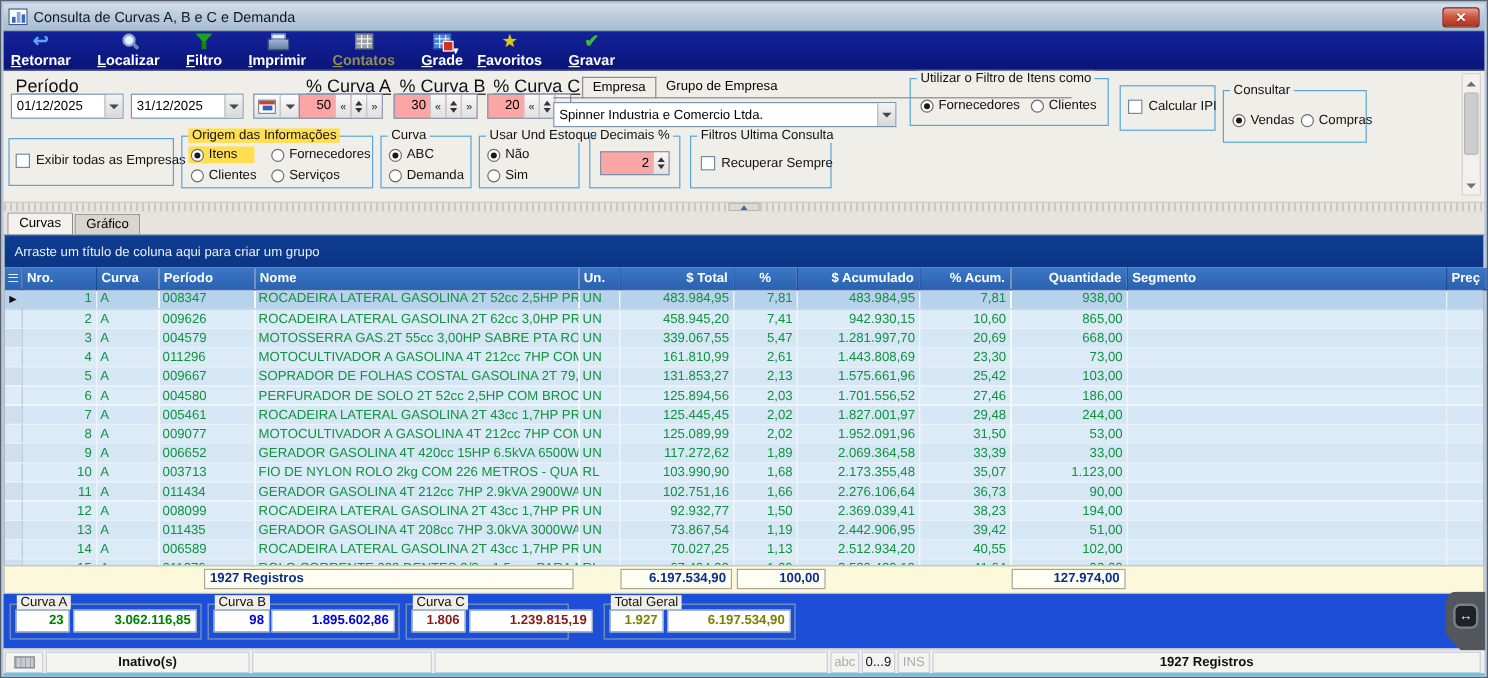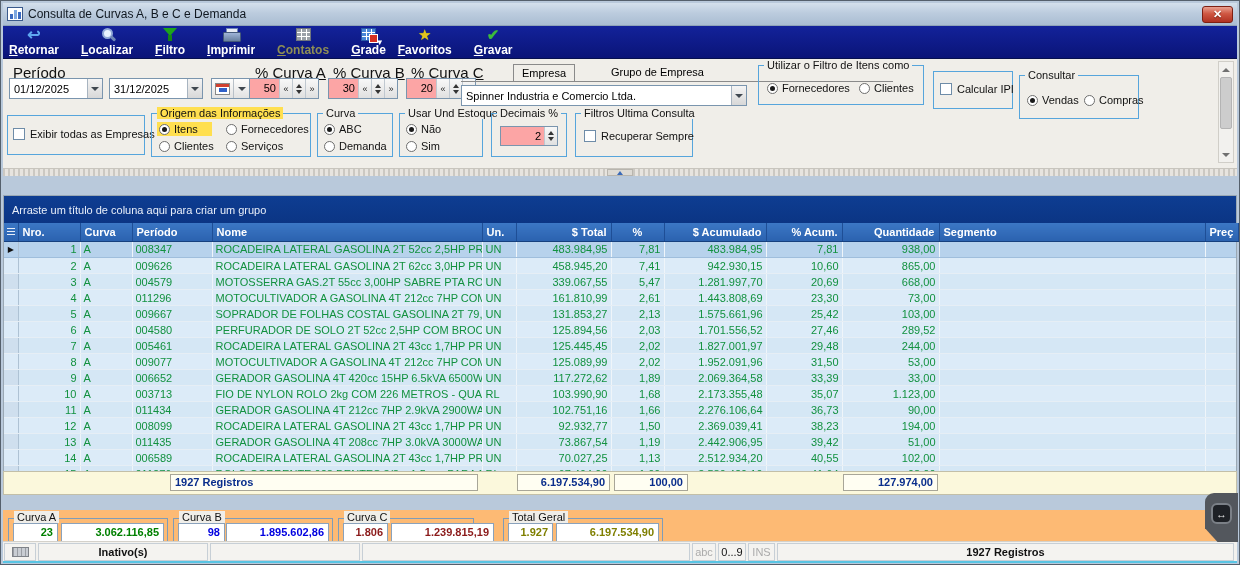--- a/index.html
+++ b/index.html
@@ -81,21 +81,21 @@
   .gbox { position:absolute; border:1px solid #56A5DC; }
   .gbox-label { position:absolute; top:-7px; left:5px; background:#F0EEE9; padding:0 3px; font-size:11px; color:#111; white-space:nowrap; }
   .gbox-label.hl { background:#FFDF4F; }
   .radio-item { position:absolute; display:flex; align-items:center; font-size:11px; color:#111; white-space:nowrap; }
   .radio-item.hl { background:#FFDF4F; padding:1px 14px 1px 2px; }
   .radio { width:11px; height:11px; border-radius:50%; border:1px solid #6E6E6E; background:#fff; margin-right:4px; position:relative; flex:none; }
   .radio.sel::after { content:''; position:absolute; left:2px; top:2px; width:5px; height:5px; border-radius:50%; background:#1A1A1A; }
   .checkbox { width:12px; height:12px; border:1px solid #6E8CA8; background:#fff; margin-right:5px; flex:none; }
   .check-item { position:absolute; display:flex; align-items:center; font-size:11px; color:#111; white-space:nowrap; }
   .etab { position:absolute; font-size:11px; display:flex; align-items:flex-end; }
-  .etab .t { padding:2px 8px 3px 8px;margin-left:28px; }
+  .etab .t { padding:2px 8px 3px 8px; }
   .etab .t.active { border:1px solid #8A8A8A; border-bottom:none; background:#F0EEE9; position:relative; top:1px; font-weight:normal; }
   .etab-line { position:absolute; height:1px; background:#8A8A8A; }
   .vscroll { position:absolute; width:16px; background:#F2F1EE; border:1px solid #D0CEC8; display:flex; flex-direction:column; }
   .vs-btn { height:15px; background:#F2F1EE; display:flex; align-items:center; justify-content:center; }
   .vs-track { flex:1; position:relative; }
   .vs-thumb { position:absolute; left:1px; right:1px; top:0; height:52px; background:#CDCDCD; border:1px solid #B4B4B4; border-radius:2px; }
   
   .splitter { position:absolute; left:2px; right:2px; top:168px; height:7px; background:#E7E4DF;
     background-image:repeating-linear-gradient(90deg,#CBC8C2 0 2px, transparent 2px 5px); }
   .split-btn { position:absolute; left:50%; top:0; width:26px; height:7px; margin-left:-13px; background:#DDDAD4; border:1px solid #B8B5AE; display:flex; align-items:center; justify-content:center; }
@@ -125,21 +125,21 @@
   .grid tr.alt td { background:#DCEBF8; }
   .grid td.a-r { text-align:right; } .grid td.a-c { text-align:center; }
   .grid tr.selected td { background:#B7D2EC; border-bottom:1px solid #9FBEDC; }
   .grid td.rowind { color:#101010; font-size:8px; padding:0 1px; background:#CFDFEE; border-right:1px solid #AEC2D4; }
   .grid td.c0cell { background:#CFDFEE; border-right:1px solid #AEC2D4; }
   
   .gridfooter { position:absolute; left:2px; right:2px; top:470px; height:24px; background:#FBF8DC; border:1px solid #C2BFA8; }
   .fbox { position:absolute; top:2px; height:17px; background:#FFFEF2; border:1px solid #A8A698; color:#0A2E8C; font-weight:bold; font-size:11px; padding:1px 4px; white-space:nowrap; }
   .fbox.num { text-align:right; }
   
-  .summary { position:absolute; left:2px; right:2px; top:494px; height:45px; background:#fdba74;margin-top:15px; }
+  .summary { position:absolute; left:2px; right:2px; top:494px; height:45px; background:#1d4ed8; }
   .sumbox { position:absolute; top:8px; height:30px; border:1px solid #7E9CB8; }
   .sumbox .gbox-label { top:-8px; background:#F0EEE9; }
   .sum-val { position:absolute; top:4px; height:19px; background:#fff; border:1px solid #8AA2BC; font-size:11px; font-weight:bold; text-align:right; padding:2px 4px 0 0; }
   
   .statusbar { position:absolute; left:2px; right:2px; top:540px; height:21px; background:#F2F1EE; border-top:1px solid #D4D1CA; display:flex; align-items:stretch; padding:1px; }
   .sb-panel { border:1px solid #C7CFD6; background:#F4F3F0; margin-right:2px; display:flex; align-items:center; justify-content:center; font-size:11px; color:#111; }
   .kbd-ico { width:17px; height:10px; background:#C9CDD3; border:1px solid #7E8288;
     background-image:linear-gradient(90deg,#9A9EA4 1px, transparent 1px); background-size:4px 100%; }
   .sb-dim { color:#ABABAB; }
   .cyanline { position:absolute; left:2px; right:2px; bottom:1px; height:2px; background:#59C5E4; }
@@ -391,20 +391,24 @@
         </span>
     </div>
   </div>
 
   <div class="splitter">
     <span class="split-btn">
         <i></i>
       </span>
   </div>
 
+  <div class="pagetabs">
+    <span class="ptab active">Curvas</span>
+    <span class="ptab">Gráfico</span>
+  </div>
 
   <div class="gridwrap">
     <div class="groupband">Arraste um título de coluna aqui para criar um grupo</div>
     <table class="grid">
       <colgroup>
         <col class="c0">
           <col class="c1">
           <col class="c2">
           <col class="c3">
           <col class="c4">
@@ -534,21 +538,21 @@
               <td class="a-c c0cell"></td>
               <td class="a-r">6</td>
               <td class="a-l">A</td>
               <td class="a-l">004580</td>
               <td class="a-l">PERFURADOR DE SOLO 2T 52cc 2,5HP COM BROCA 80x20cm VP</td>
               <td class="a-l">UN</td>
               <td class="a-r">125.894,56</td>
               <td class="a-r">2,03</td>
               <td class="a-r">1.701.556,52</td>
               <td class="a-r">27,46</td>
-              <td class="a-r">289,52</td>
+              <td class="a-r">186,00</td>
               <td class="a-l"></td>
               <td class="a-l"></td>
             </tr>
             <tr class="">
               <td class="a-c c0cell"></td>
               <td class="a-r">7</td>
               <td class="a-l">A</td>
               <td class="a-l">005461</td>
               <td class="a-l">ROCADEIRA LATERAL GASOLINA 2T 43cc 1,7HP PROFISSIONAL'</td>
               <td class="a-l">UN</td>

